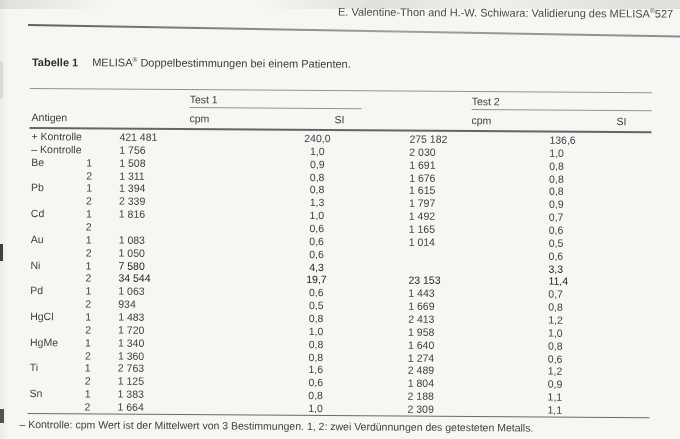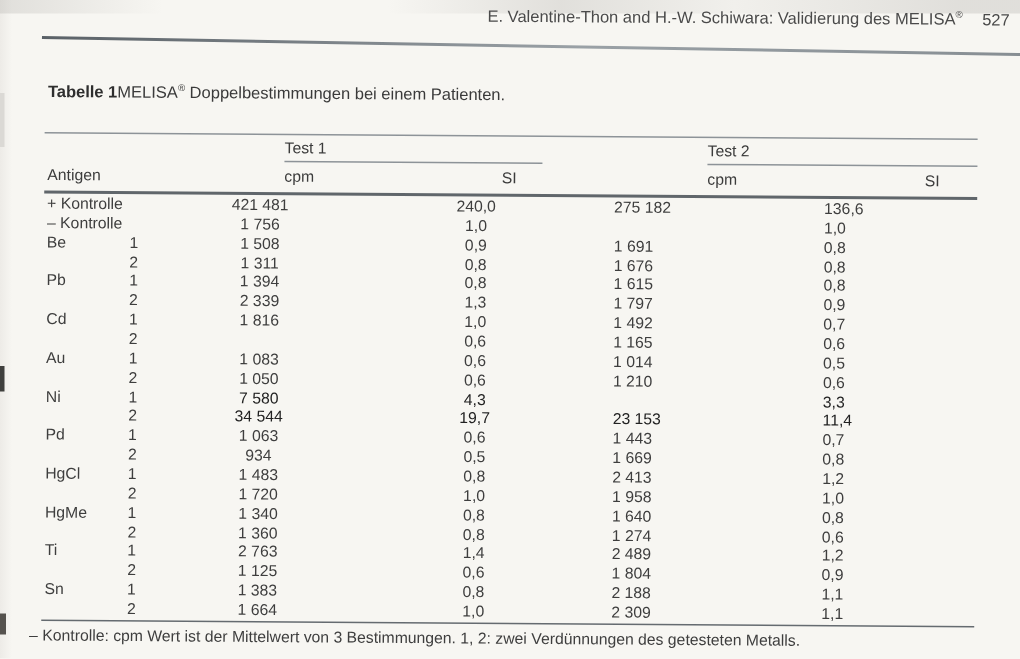--- a/index.html
+++ b/index.html
@@ -19,50 +19,50 @@
       rgba(190,188,184,0) 38%, rgba(198,196,192,.45) 55%, rgba(198,196,192,.12) 72%,
       rgba(190,188,184,.40) 94%);
   }
   .edge-mark-a { position:absolute; left:0; top:244px; width:3px; height:17px; background:#3f3f3d; }
   .edge-mark-b { position:absolute; left:0; top:409px; width:4px; height:14px; background:#55524e; }
   .edge-mark-c { position:absolute; left:0; top:62px;  width:3px; height:36px; background:#dbd9d5; }
 
   .running-header { position:absolute; top:7px; right:7px; font-size:11px; color:#4a4a4a;
     white-space:nowrap; transform:rotate(0.35deg); transform-origin:100% 0; }
   .running-header sup { font-size:6.5px; }
-  .pgnum { margin-left:13px; }
+  .pgnum { }
   .header-rule { position:absolute; left:28px; top:24px; width:654px; height:1.6px;
     background:linear-gradient(90deg,#5a6167,#9aa1a6 55%,#878e93);
     transform:rotate(1.0deg); transform-origin:0 0; }
 
   .table-block { position:absolute; left:30px; top:55px; width:622px; height:382px;
     font-size:10.5px; transform:rotate(0.4deg); transform-origin:0 0; }
   .caption { position:absolute; left:2px; top:0; white-space:nowrap; font-size:11px; color:#3a3a3a; }
-  .cap-label { font-weight:bold; color:#2e2e2e; }
+  .cap-label { font-weight:bold; margin-right:14px; color:#2e2e2e; }
   .caption sup, .group sup { font-size:6.5px; }
 
   .rule { position:absolute; height:1.2px; background:#8d9398; }
   .rule-top    { left:0;   top:33px; width:622px; }
   .rule-t1     { left:160px; top:51px; width:172px; }
   .rule-t2     { left:442px; top:51px; width:180px; }
   .rule-mid    { left:0;   top:72px;  width:622px; height:1.5px; background:#60666b; }
   .rule-bottom { left:0;   top:358px; width:622px; height:1.4px; background:#656b70; }
 
   .group { position:absolute; top:36px; line-height:14px; white-space:nowrap; color:#3c3c3c;text-align:center; }
   .group.g1 { left:160px; } .group.g2 { left:442px; }
   .colhdr { position:absolute; top:53px; height:18px; line-height:18px; white-space:nowrap; color:#3c3c3c; }
   .h-antigen { left:2px; } .h-cpm1 { left:160px; } .h-si1 { left:305px; }
   .h-cpm2 { left:442px; } .h-si2 { left:587px; }
 
   #rows { position:absolute; left:0; top:75px; width:622px; }
   .row { position:relative; height:12.86px; }
   .c { position:absolute; line-height:12.86px; white-space:nowrap; }
   .label { left:2px; }
   .dil   { left:50px; width:20px; text-align:center; }
-  .t1cpm { left:90px;  width:108px; text-align:center; }
+  .t1cpm { left:90px;  width:108px; text-align:left; }
   .t1si  { left:240px; width:96px;  text-align:center; }
   .t2cpm { left:380px; width:100px; text-align:left; }
   .t2si  { left:520px; width:93px;  text-align:left; }
   .bold-row .num { font-weight:normal; color:#222; }
 
   .footnote { position:absolute; left:-8px; top:363px; font-size:10.5px;
     white-space:nowrap; color:#3e3e3e; }
 </style>
 </head>
 <body>
@@ -103,20 +103,21 @@
     <span class="c t1cpm num">421 481</span>
     <span class="c t1si num">240,0</span>
     <span class="c t2cpm num">275 182</span>
     <span class="c t2si num">136,6</span>
   </div>
         <div class="row">
     <span class="c label">– Kontrolle</span>
     <span class="c dil"></span>
     <span class="c t1cpm num">1 756</span>
     <span class="c t1si num">1,0</span>
+    <span class="c t2cpm num">2 030</span>
     <span class="c t2si num">1,0</span>
   </div>
         <div class="row">
     <span class="c label">Be</span>
     <span class="c dil">1</span>
     <span class="c t1cpm num">1 508</span>
     <span class="c t1si num">0,9</span>
     <span class="c t2cpm num">1 691</span>
     <span class="c t2si num">0,8</span>
   </div>
@@ -165,21 +166,20 @@
     <span class="c t1cpm num">1 083</span>
     <span class="c t1si num">0,6</span>
     <span class="c t2cpm num">1 014</span>
     <span class="c t2si num">0,5</span>
   </div>
         <div class="row">
     <span class="c label"></span>
     <span class="c dil">2</span>
     <span class="c t1cpm num">1 050</span>
     <span class="c t1si num">0,6</span>
-    <span class="c t2cpm num">1 210</span>
     <span class="c t2si num">0,6</span>
   </div>
         <div class="row bold-row">
     <span class="c label">Ni</span>
     <span class="c dil">1</span>
     <span class="c t1cpm num">7 580</span>
     <span class="c t1si num">4,3</span>
     <span class="c t2si num">3,3</span>
   </div>
         <div class="row bold-row">
@@ -235,21 +235,21 @@
     <span class="c dil">2</span>
     <span class="c t1cpm num">1 360</span>
     <span class="c t1si num">0,8</span>
     <span class="c t2cpm num">1 274</span>
     <span class="c t2si num">0,6</span>
   </div>
         <div class="row">
     <span class="c label">Ti</span>
     <span class="c dil">1</span>
     <span class="c t1cpm num">2 763</span>
-    <span class="c t1si num">1,4</span>
+    <span class="c t1si num">1,6</span>
     <span class="c t2cpm num">2 489</span>
     <span class="c t2si num">1,2</span>
   </div>
         <div class="row">
     <span class="c label"></span>
     <span class="c dil">2</span>
     <span class="c t1cpm num">1 125</span>
     <span class="c t1si num">0,6</span>
     <span class="c t2cpm num">1 804</span>
     <span class="c t2si num">0,9</span>

